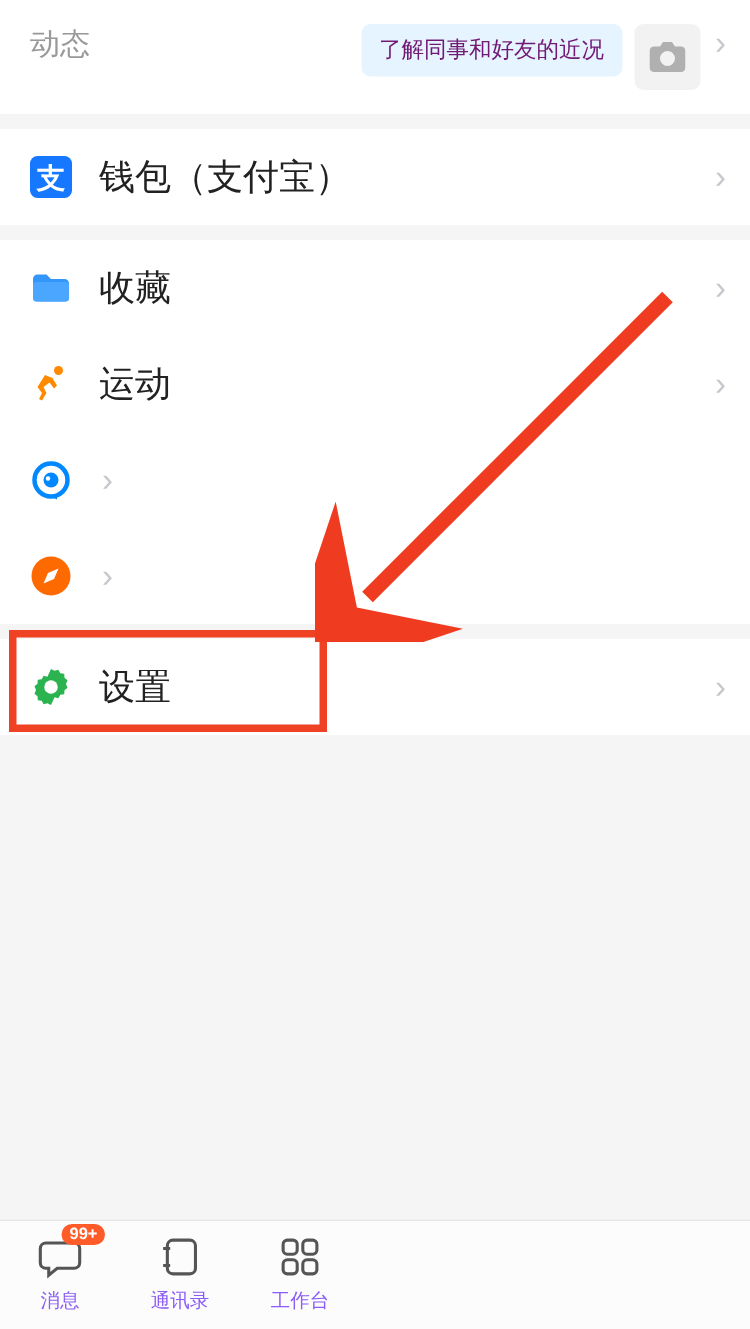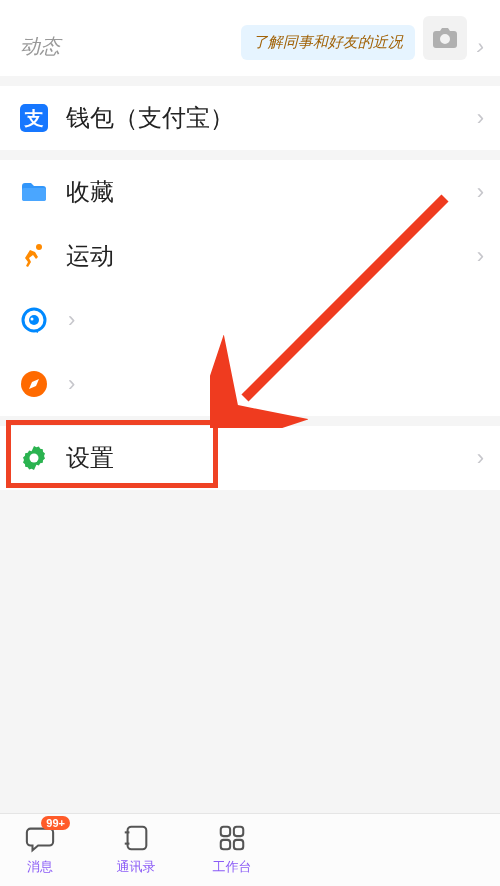--- a/index.html
+++ b/index.html
@@ -16,33 +16,32 @@
       position: relative;
     }
     .container {
       display: flex;
       flex-direction: column;
       height: 100%;
     }
     .header {
       background: #fff;
       display: flex;
-      align-items: flex-end;
+      align-items: flex-start;
       padding: 16px 14px 16px 20px;
       margin-bottom: 10px;
-      font-style: italic;
     }
     .header-title {
       flex: 1;
       color: #999;
       font-size: 20px;
     }
     .header-tooltip {
       background: #e6f4ff;
-      color: #a16207;
+      color: #701a75;
       font-size: 15px;
       padding: 8px 12px;
       border-radius: 6px;
       margin-right: 8px;
     }
     .camera-btn {
       width: 44px;
       height: 44px;
       background: #f2f2f2;
       border-radius: 6px;
@@ -109,21 +108,21 @@
       z-index: 10;
     }
     .spacer {
       flex: 1;
     }
     .tabbar {
       background: #fcfcfc;
       border-top: 1px solid #e5e5e5;
       display: flex;
       padding: 8px 12px 10px 12px;
-      gap: 40px;
+      gap: 24px;
     }
     .tab {
       display: flex;
       flex-direction: column;
       align-items: center;
       gap: 4px;
       min-width: 56px;
     }
     .tab-icon {
       width: 32px;

